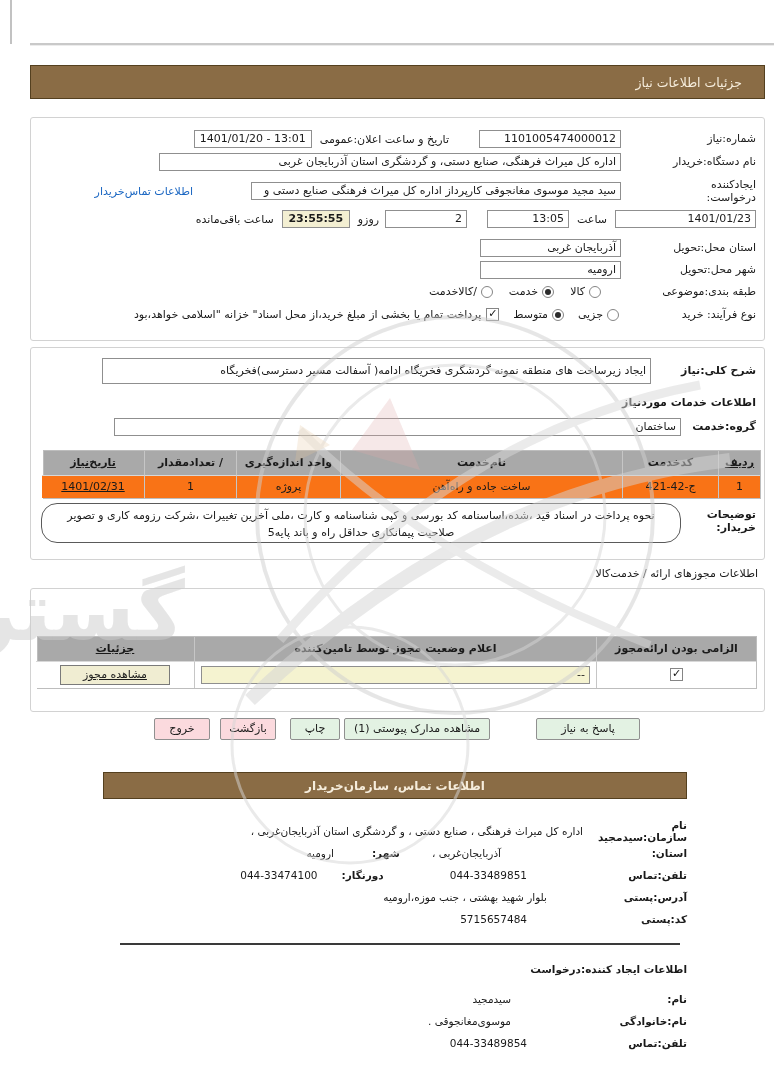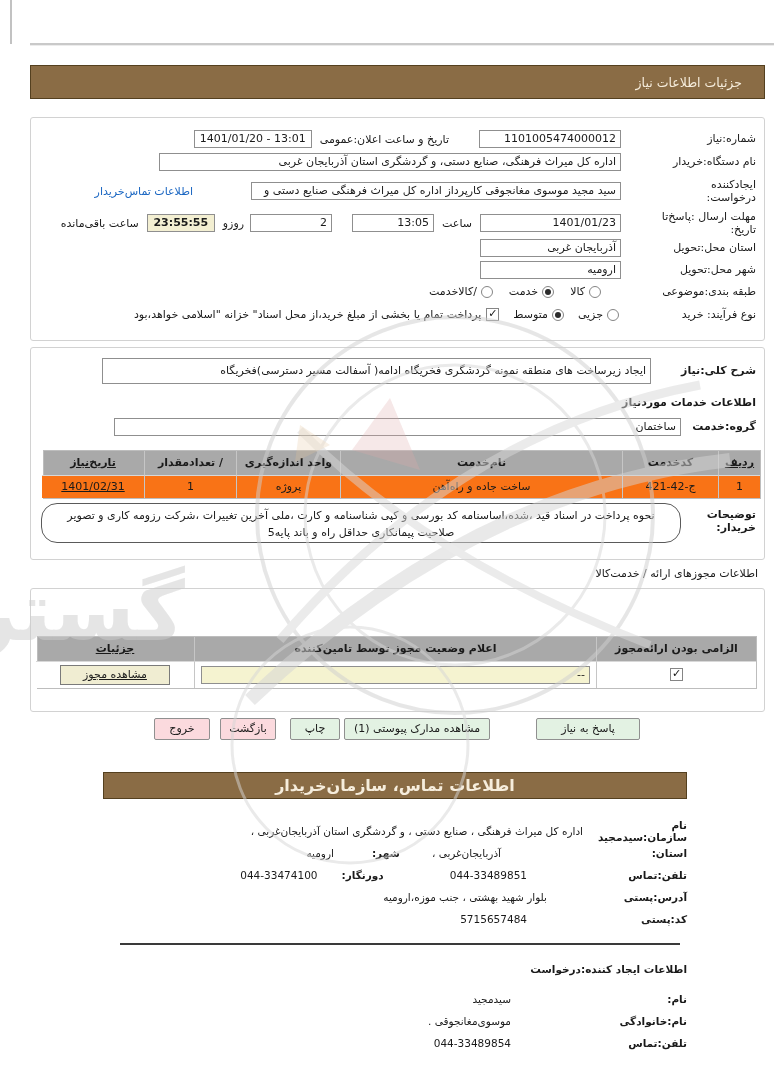--- a/index.html
+++ b/index.html
@@ -10,21 +10,21 @@
   .page{position:absolute;inset:0;}
   
   .top-vline{position:absolute;left:10px;top:0;width:2px;height:44px;background:#c2c2c2;}
   .top-hline{position:absolute;left:30px;top:43px;right:0;height:2px;background:#c9c9c9;border-bottom:1px solid #ececec;}
   
   .brownbar{
     background:#8a6c45;border:1px solid #54401f;box-sizing:border-box;
     color:#f6eddc;display:flex;align-items:center;direction:rtl;
   }
   .tabbar{left:30px;top:65px;width:735px;height:34px;position:absolute;font-size:12.5px;padding-right:22px;}
-  .bar2{left:103px;top:772px;width:584px;height:27px;position:absolute;justify-content:center;font-weight:bold;font-size:16px;}
+  .bar2{left:103px;top:772px;width:584px;height:27px;position:absolute;justify-content:center;font-weight:bold;font-size:12px;}
   
   .panel{position:absolute;background:#fff;border:1px solid #d2d2d2;border-radius:3px;box-sizing:border-box;}
   .p1{left:30px;top:117px;width:735px;height:224px;}
   .p2{left:30px;top:347px;width:735px;height:213px;}
   .p3{left:30px;top:588px;width:735px;height:124px;}
   .prow{position:absolute;right:8px;left:6px;display:flex;direction:rtl;align-items:center;font-size:11px;}
   .lbl{width:135px;flex:none;text-align:right;padding-left:4px;box-sizing:border-box;line-height:1.2;}
   .lbl.b{font-weight:bold;}
   .lbl .ln{display:block;}
   .field{
@@ -93,24 +93,20 @@
     </div>
     <div class="prow" style="top:60px;">
       <div class="lbl">
         <span class="ln">ایجادکننده</span>
         <span class="ln">درخواست:</span>
       </div>
       <div class="field f-right" style="width:370px;">سید مجید موسوی مغانجوقی کارپرداز اداره کل میراث فرهنگی  صنایع دستی و</div>
       <div class="link" style="margin-right:58px;">اطلاعات تماس‌خریدار</div>
     </div>
     <div class="prow" style="top:92px;">
-      <div class="lbl">
-        <span class="ln">مهلت ارسال :پاسخ‌تا</span>
-        <span class="ln">تاریخ:</span>
-      </div>
       <div class="field f-num" style="width:141px;">1401/01/23</div>
       <div style="margin-right:8px;flex:none;">ساعت</div>
       <div class="field f-num" style="width:82px;margin-right:8px;">13:05</div>
       <div class="field f-num" style="width:82px;margin-right:20px;">2</div>
       <div style="margin-right:6px;flex:none;">روزو</div>
       <div class="field beige" style="width:68px;margin-right:8px;">23:55:55</div>
       <div style="margin-right:8px;flex:none;">ساعت باقی‌مانده</div>
     </div>
     <div class="prow" style="top:121px;">
       <div class="lbl">استان محل:تحویل</div>
@@ -261,21 +257,21 @@
     <div class="crow">
       <div class="clbl">نام:</div>
       <div class="cval" style="margin-right:76px;">سیدمجید</div>
     </div>
     <div class="crow">
       <div class="clbl">نام:خانوادگی</div>
       <div class="cval" style="margin-right:76px;">موسوی‌مغانجوقی .</div>
     </div>
     <div class="crow">
       <div class="clbl">تلفن:تماس</div>
-      <div class="cval" style="margin-right:76px;direction:ltr;">044-33489854</div>
+      <div class="cval" style="margin-right:60px;direction:ltr;">044-33489854</div>
     </div>
   </div>
 
   <svg class="wm" width="774" height="1070" viewBox="0 0 774 1070">
     <circle cx="455" cy="515" r="198" fill="none" stroke="#cfcfcf" stroke-width="4"></circle>
     <circle cx="455" cy="515" r="150" fill="none" stroke="#d6d6d6" stroke-width="3"></circle>
     <circle cx="350" cy="745" r="118" fill="none" stroke="#d6d6d6" stroke-width="3"></circle>
     <path d="M 250 700 Q 470 490 730 460" fill="none" stroke="#d4d4d4" stroke-width="14"></path>
     <path d="M 280 640 Q 460 430 700 385" fill="none" stroke="#d8d8d8" stroke-width="9"></path>
     <path d="M 300 430 Q 430 560 650 645" fill="none" stroke="#d8d8d8" stroke-width="8"></path>

